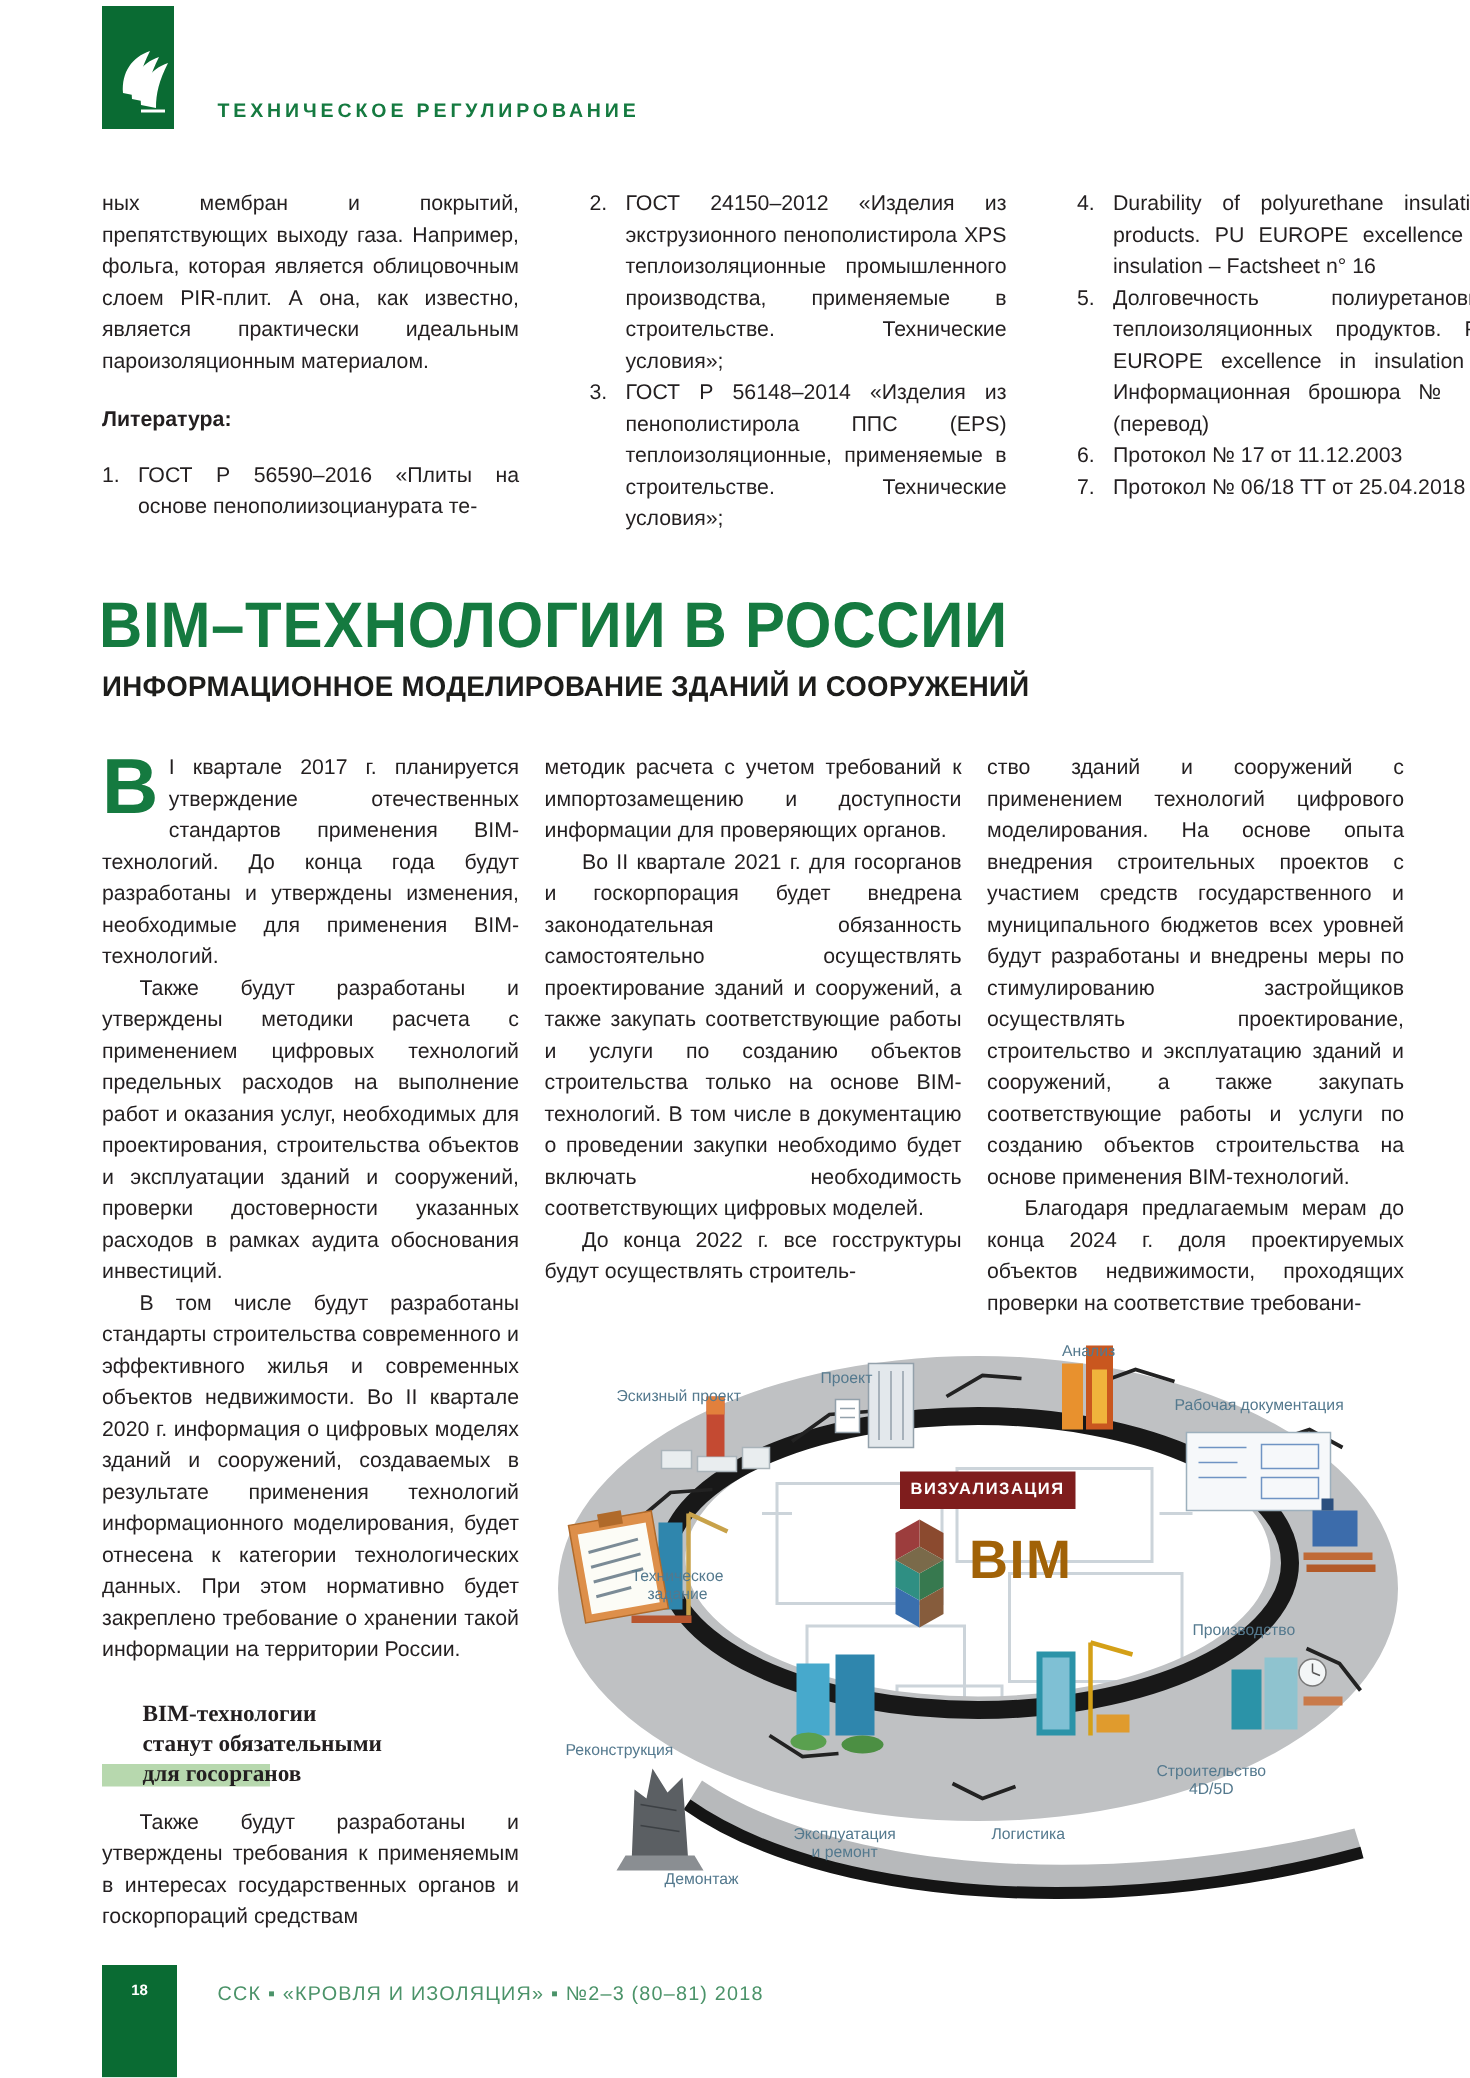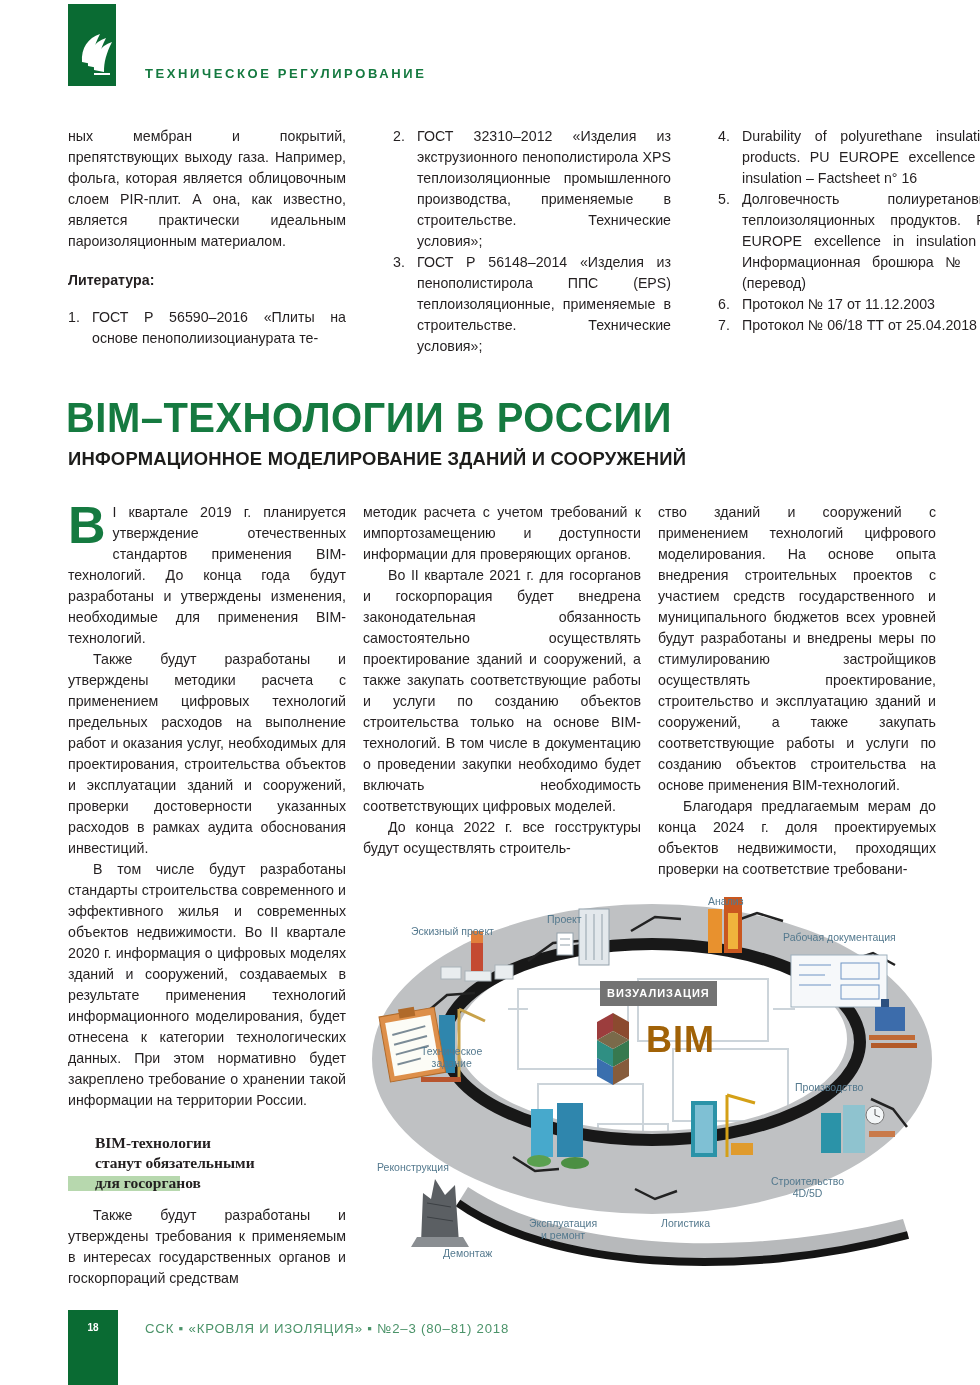--- a/index.html
+++ b/index.html
@@ -44,21 +44,21 @@
            font-size:15.5px;line-height:20px;text-align:left;font-family:Liberation Serif, serif;}
   .subhead .bar{position:absolute;left:0;bottom:2px;width:112px;height:15px;background:#b7d8ae;}
   .subhead .sh-text{position:relative;white-space:pre-line;}
 
   
   .diagram{grid-column:2 / 4;grid-row:2;position:relative;width:573px;height:392px;margin-top:0;}
   .diagram svg{position:absolute;left:0;top:0;}
   .dlabel{position:absolute;font-size:10.5px;line-height:12.5px;color:#54798e;
           white-space:pre-line;}
   .dlabel.center{text-align:center;}
-  .viz-badge{position:absolute;left:237px;top:92px;background:#737373;color:#ffffff;
+  .viz-badge{position:absolute;left:237px;top:92px;background:#7f1d1d;color:#ffffff;
              font-size:11px;font-weight:bold;letter-spacing:1px;padding:2px 7px;}
   .bim-label{position:absolute;left:283px;top:140px;color:#a16207;font-size:36px;
              font-weight:bold;letter-spacing:1px;}
 
   
   .footer-box{position:absolute;left:68px;top:1310px;width:50px;height:75px;background:#0a6b33;
               color:#ffffff;font-weight:bold;font-size:10px;text-align:center;
               padding-top:12px;box-sizing:border-box;}
   .footer-line{position:absolute;left:145px;top:1321px;color:#4b9369;font-size:13.2px;
                letter-spacing:0.8px;}
@@ -83,21 +83,21 @@
       <p>ных мембран и покрытий, препятствующих выходу газа. Например, фольга, которая является облицовочным слоем PIR-плит. А она, как известно, является практически идеальным пароизоляционным материалом.</p>
       <p class="lit-head">Литература:</p>
       <div class="ref">
         <span class="num">1.</span>
         <span class="txt">ГОСТ Р 56590–2016 «Плиты на основе пенополиизоцианурата те-</span>
       </div>
     </div>
     <div class="pcol">
       <div class="ref">
         <span class="num">2.</span>
-        <span class="txt">ГОСТ 32310–2012 «Изделия из экструзионного пенополистирола XPS теплоизоляционные промышленного производства, применяемые в строительстве. Технические условия»;</span>
+        <span class="txt">ГОСТ 24150–2012 «Изделия из экструзионного пенополистирола XPS теплоизоляционные промышленного производства, применяемые в строительстве. Технические условия»;</span>
       </div>
       <div class="ref">
         <span class="num">3.</span>
         <span class="txt">ГОСТ Р 56148–2014 «Изделия из пенополистирола ППС (EPS) теплоизоляционные, применяемые в строительстве. Технические условия»;</span>
       </div>
     </div>
     <div class="pcol">
       <div class="ref">
         <span class="num">4.</span>
         <span class="txt">Durability of polyurethane insulation products. PU EUROPE excellence in insulation – Factsheet n° 16</span>
@@ -117,21 +117,21 @@
     </div>
   </div>
 
   <div class="headline">
     <h1>BIM–ТЕХНОЛОГИИ В РОССИИ</h1>
     <h2>ИНФОРМАЦИОННОЕ МОДЕЛИРОВАНИЕ ЗДАНИЙ И СООРУЖЕНИЙ</h2>
   </div>
 
   <div class="article">
     <div class="acol col1">
-      <p><span class="dropcap">В</span><span>I квартале 2019 г. планируется утверждение отечественных стандартов применения BIM-технологий. До конца года будут разработаны и утверждены изменения, необходимые для применения BIM-технологий.</span></p>
+      <p><span class="dropcap">В</span><span>I квартале 2017 г. планируется утверждение отечественных стандартов применения BIM-технологий. До конца года будут разработаны и утверждены изменения, необходимые для применения BIM-технологий.</span></p>
       <p class="indent">Также будут разработаны и утверждены методики расчета с применением цифровых технологий предельных расходов на выполнение работ и оказания услуг, необходимых для проектирования, строительства объектов и эксплуатации зданий и сооружений, проверки достоверности указанных расходов в рамках аудита обоснования инвестиций.</p>
       <p class="indent">В том числе будут разработаны стандарты строительства современного и эффективного жилья и современных объектов недвижимости. Во II квартале 2020 г. информация о цифровых моделях зданий и сооружений, создаваемых в результате применения технологий информационного моделирования, будет отнесена к категории технологических данных. При этом нормативно будет закреплено требование о хранении такой информации на территории России.</p>
       <div class="subhead">
         <span class="bar"></span>
         <span class="sh-text">BIM-технологии
 станут обязательными
 для госорганов</span>
       </div>
       <p class="indent">Также будут разработаны и утверждены требования к применяемым в интересах государственных органов и госкорпораций средствам</p>
     </div>

